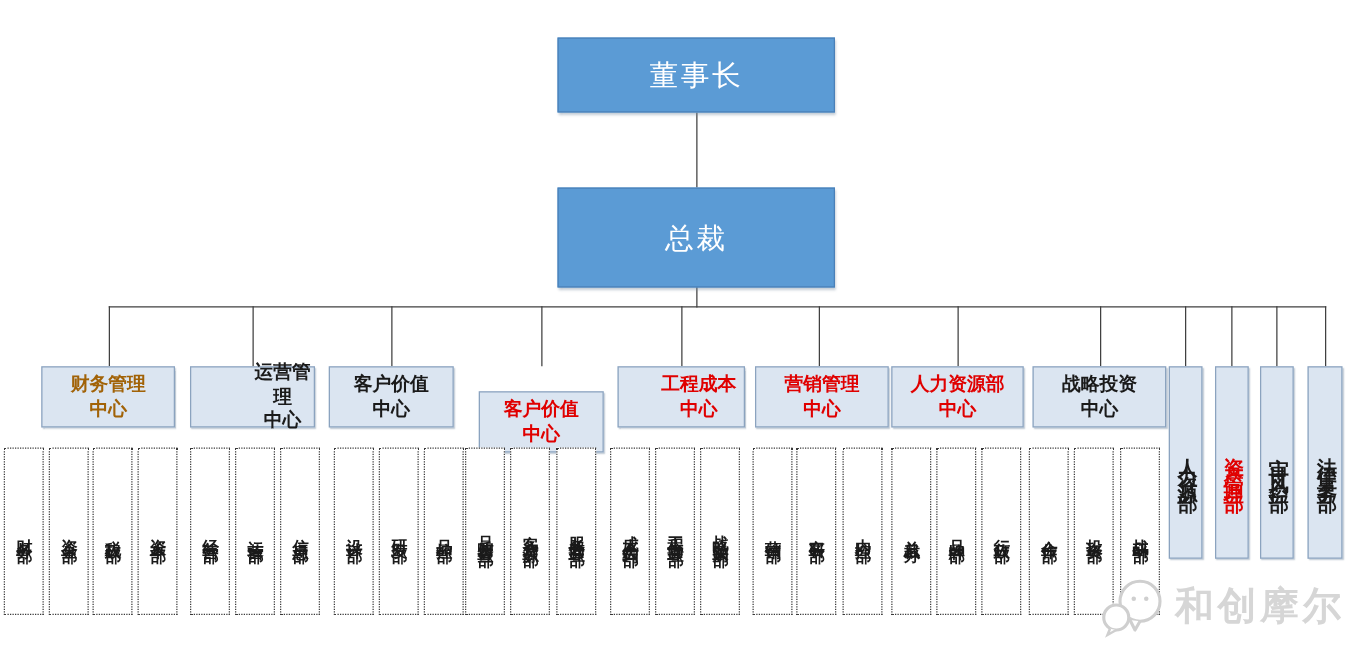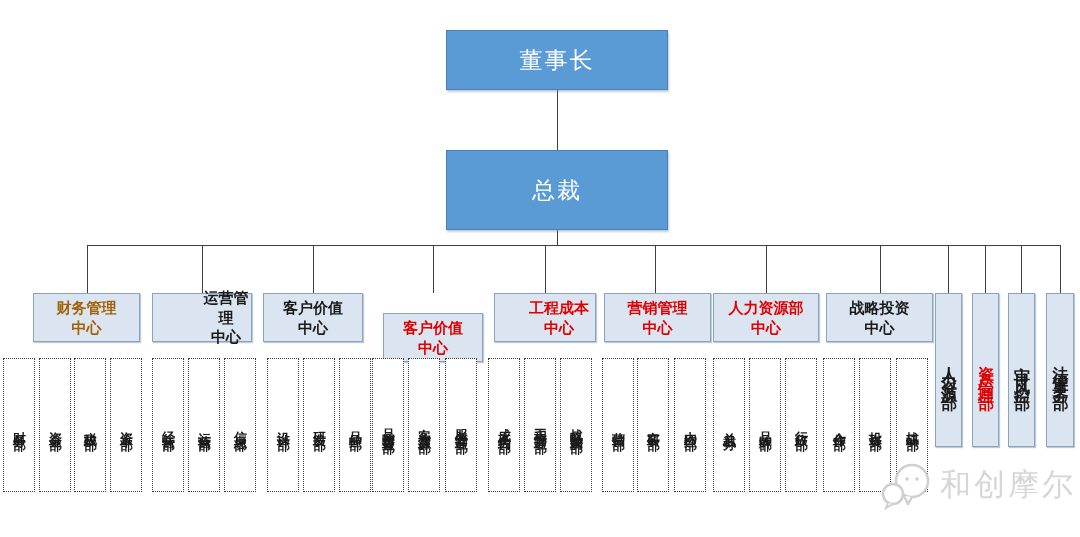--- a/index.html
+++ b/index.html
@@ -37,21 +37,21 @@
     position:absolute;top:358px;height:134px;width:32px;
     display:flex;align-items:center;justify-content:center;
     background:#ffffff;border:1px dotted #3a3a3a;box-sizing:border-box;
   }
   .dept-box span{
     writing-mode:vertical-rl;text-orientation:upright;
     font-size:13px;font-weight:bold;color:#1a1a1a;letter-spacing:3px;
   }
 
   .watermark{position:absolute;left:878px;top:456px;display:flex;align-items:center;}
-  .watermark-text{font-size:31px;font-weight:normal;color:#d6d6d6;letter-spacing:3px;margin-left:4px;}
+  .watermark-text{font-size:31px;font-weight:bold;color:#d6d6d6;letter-spacing:3px;margin-left:4px;}
 </style>
 </head>
 <body>
 
 <div class="stage">
 
   <div class="line" style="left:557px;top:90px;width:1px;height:60px;"></div>
   <div class="line" style="left:557px;top:212px;width:1px;height:34px;"></div>
   <div class="line" style="left:87px;top:245px;width:974px;height:1px;"></div>
   <div class="line" style="left:87px;top:245px;width:1px;height:48px;"></div>

